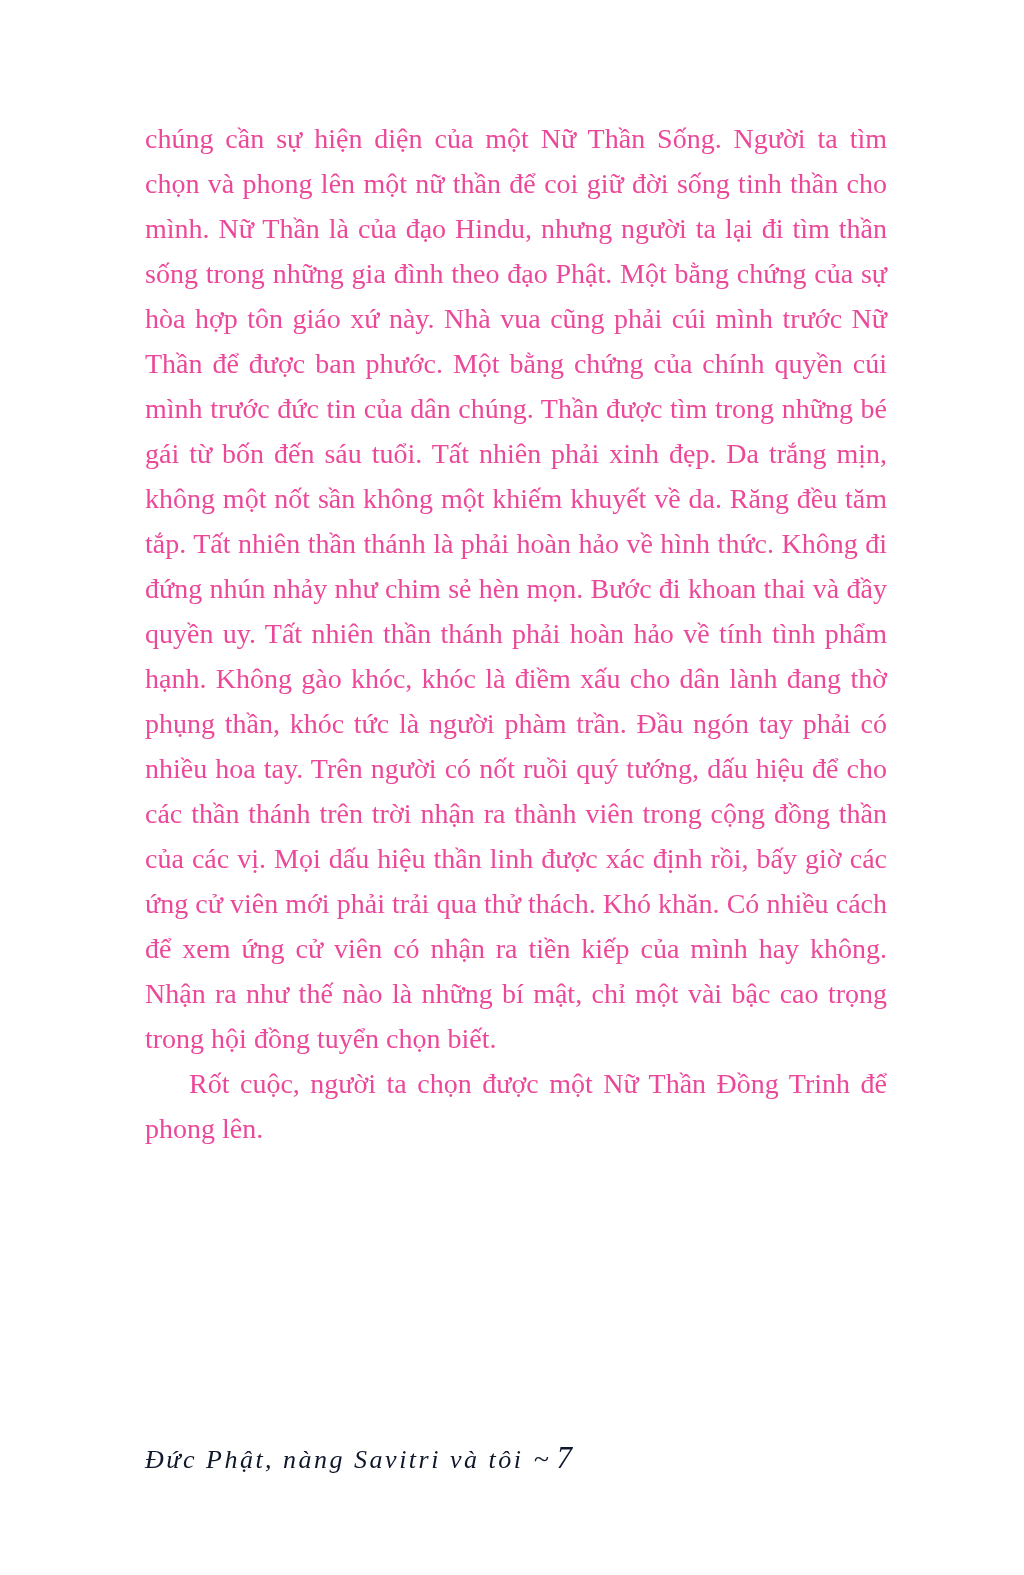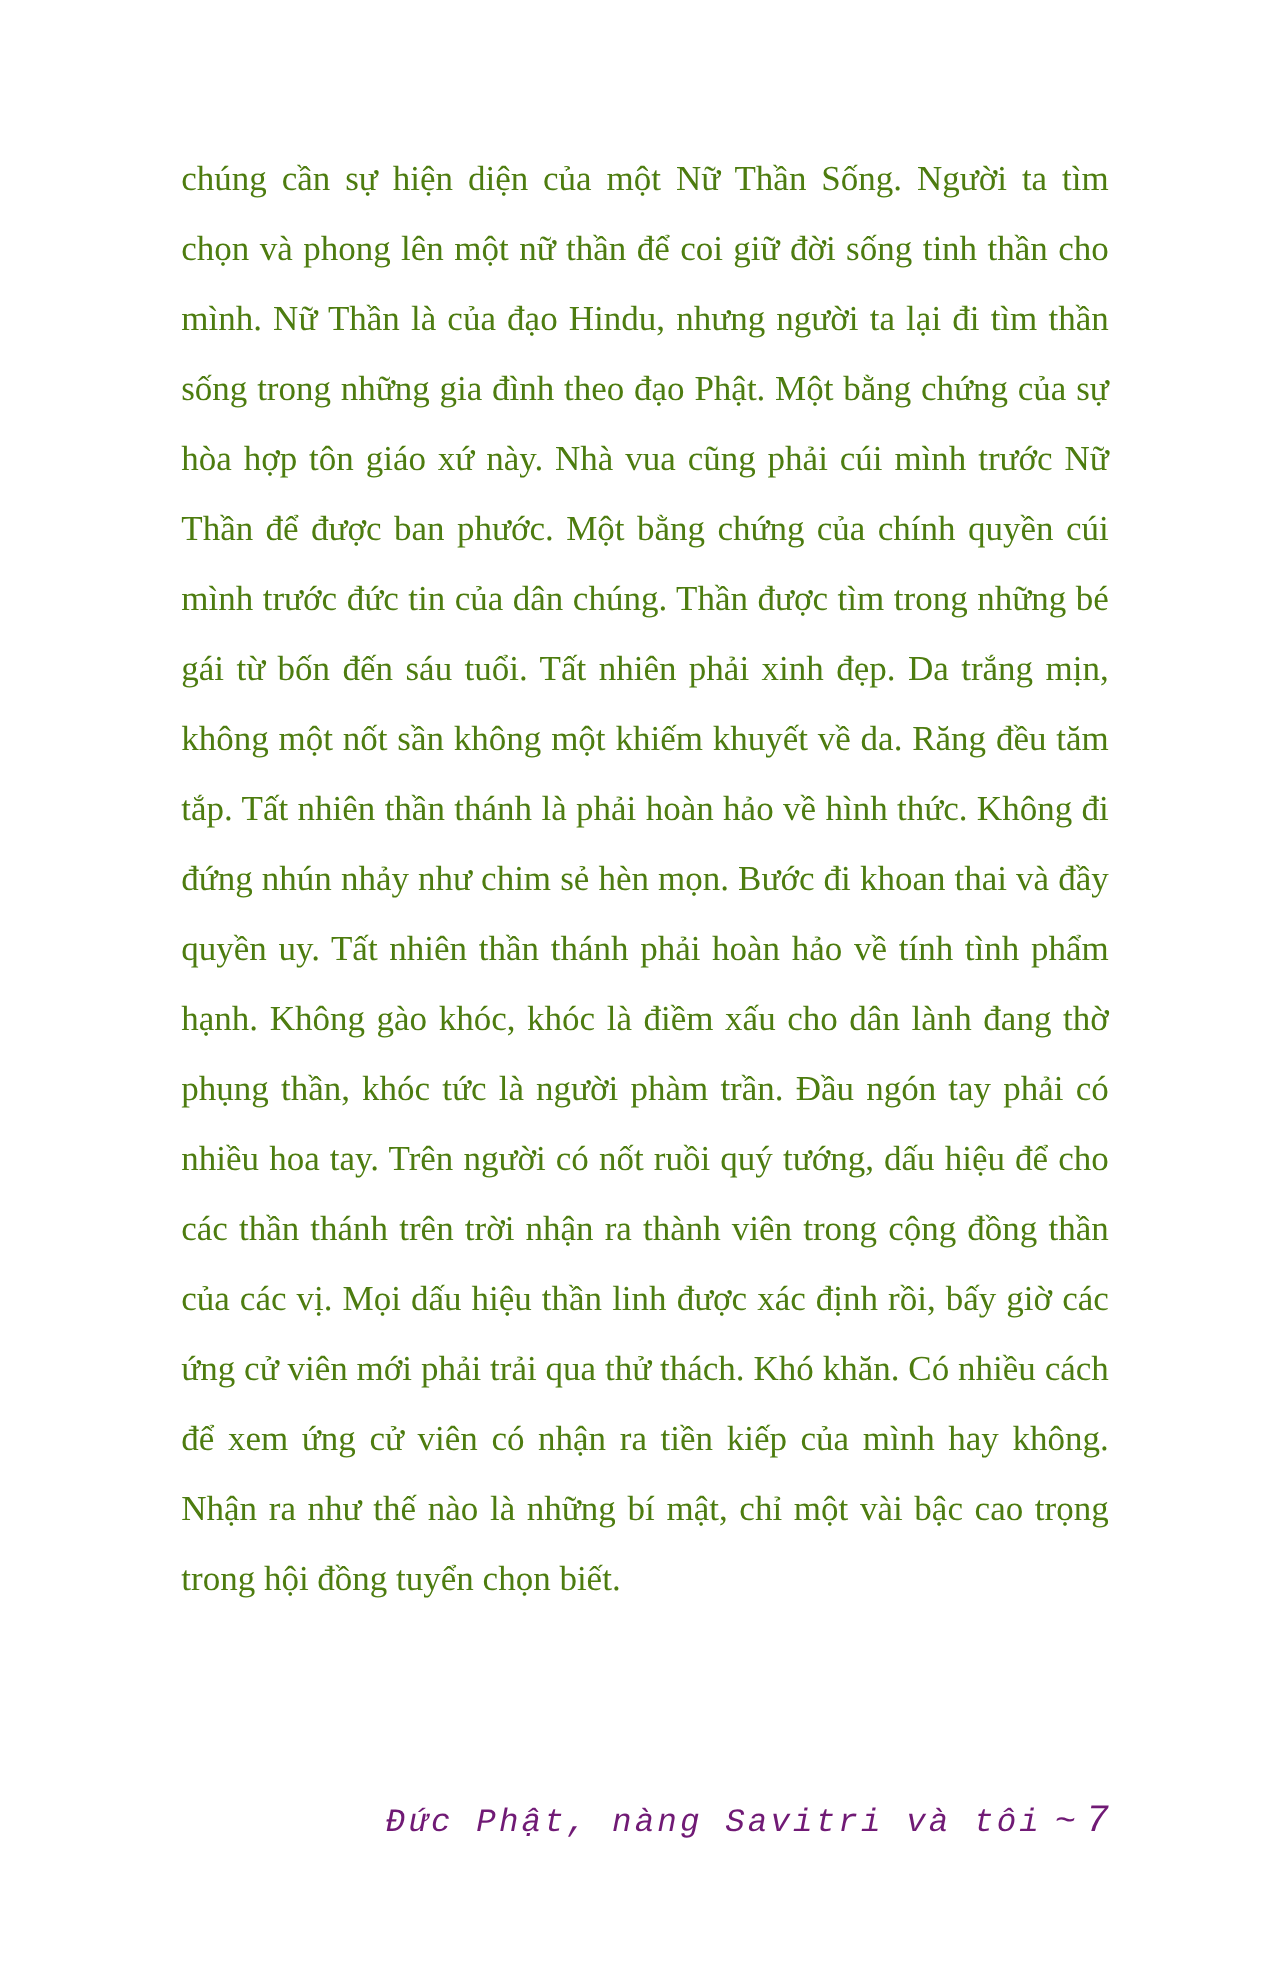--- a/index.html
+++ b/index.html
@@ -15,38 +15,36 @@
     overflow: hidden;
   }
   .page-body {
     position: absolute;
     left: 145px;
     top: 116px;
     width: 742px;
   }
   .body-text p {
     margin: 0;
-    color: #4d7c0f;
+    color: #ec4899;
     font-size: 28px;
-    line-height: 56px;
+    line-height: 45px;
     text-align: justify;
     text-justify: inter-word;
   }
   .body-text p.indent {
     text-indent: 44px;
   }
   .page-footer {
     position: absolute;
     left: 145px;
     top: 1440px;
     width: 742px;
-    text-align: right;
-    color: #701a75;
+    color: #0f172a;
     white-space: nowrap;
-    font-family: Liberation Mono, monospace;
   }
   .running-title {
     font-style: italic;
     font-size: 26px;
     letter-spacing: 2.5px;
   }
   .footer-sep {
     font-style: italic;
     font-size: 28px;
     margin: 0 8px 0 10px;
@@ -55,18 +53,19 @@
     font-size: 31px;
     font-style: italic;
   }
 </style>
 </head>
 <body>
 
 <div class="page-body">
   <div class="body-text">
       <p>chúng cần sự hiện diện của một Nữ Thần Sống. Người ta tìm chọn và phong lên một nữ thần để coi giữ đời sống tinh thần cho mình. Nữ Thần là của đạo Hindu, nhưng người ta lại đi tìm thần sống trong những gia đình theo đạo Phật. Một bằng chứng của sự hòa hợp tôn giáo xứ này. Nhà vua cũng phải cúi mình trước Nữ Thần để được ban phước. Một bằng chứng của chính quyền cúi mình trước đức tin của dân chúng. Thần được tìm trong những bé gái từ bốn đến sáu tuổi. Tất nhiên phải xinh đẹp. Da trắng mịn, không một nốt sần không một khiếm khuyết về da. Răng đều tăm tắp. Tất nhiên thần thánh là phải hoàn hảo về hình thức. Không đi đứng nhún nhảy như chim sẻ hèn mọn. Bước đi khoan thai và đầy quyền uy. Tất nhiên thần thánh phải hoàn hảo về tính tình phẩm hạnh. Không gào khóc, khóc là điềm xấu cho dân lành đang thờ phụng thần, khóc tức là người phàm trần. Đầu ngón tay phải có nhiều hoa tay. Trên người có nốt ruồi quý tướng, dấu hiệu để cho các thần thánh trên trời nhận ra thành viên trong cộng đồng thần của các vị. Mọi dấu hiệu thần linh được xác định rồi, bấy giờ các ứng cử viên mới phải trải qua thử thách. Khó khăn. Có nhiều cách để xem ứng cử viên có nhận ra tiền kiếp của mình hay không. Nhận ra như thế nào là những bí mật, chỉ một vài bậc cao trọng trong hội đồng tuyển chọn biết.</p>
+      <p class="indent">Rốt cuộc, người ta chọn được một Nữ Thần Đồng Trinh để phong lên.</p>
     </div>
 </div>
 
 <div class="page-footer">
   <span class="running-title">Đức Phật, nàng Savitri và tôi</span><span class="footer-sep">~</span><span class="page-number">7</span>
 </div>
 
 </body></html>

